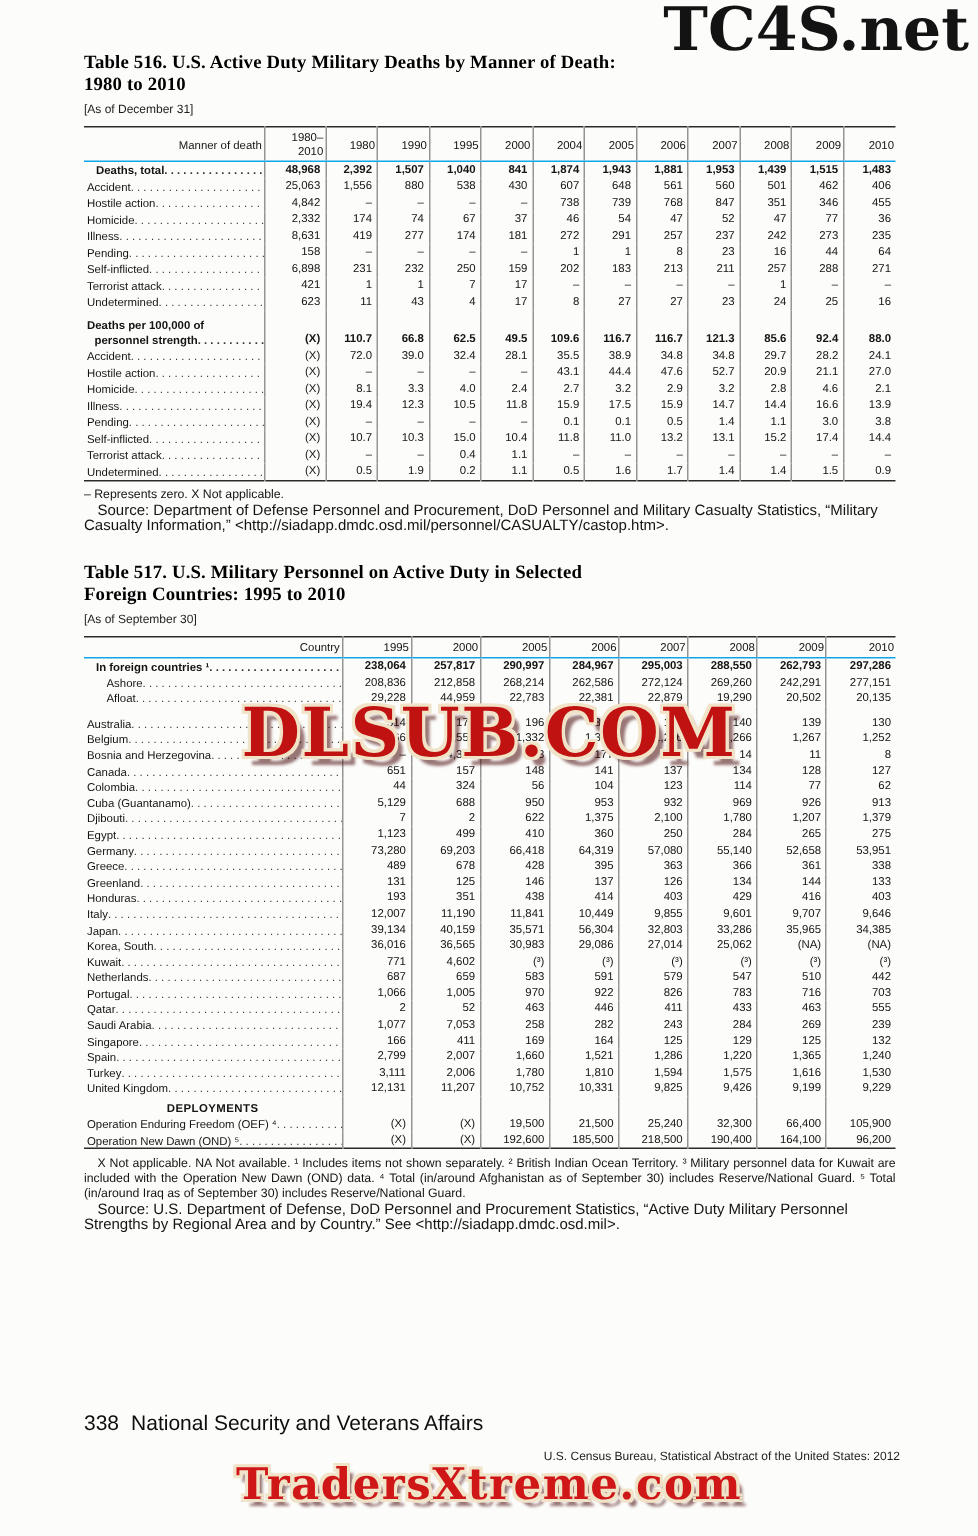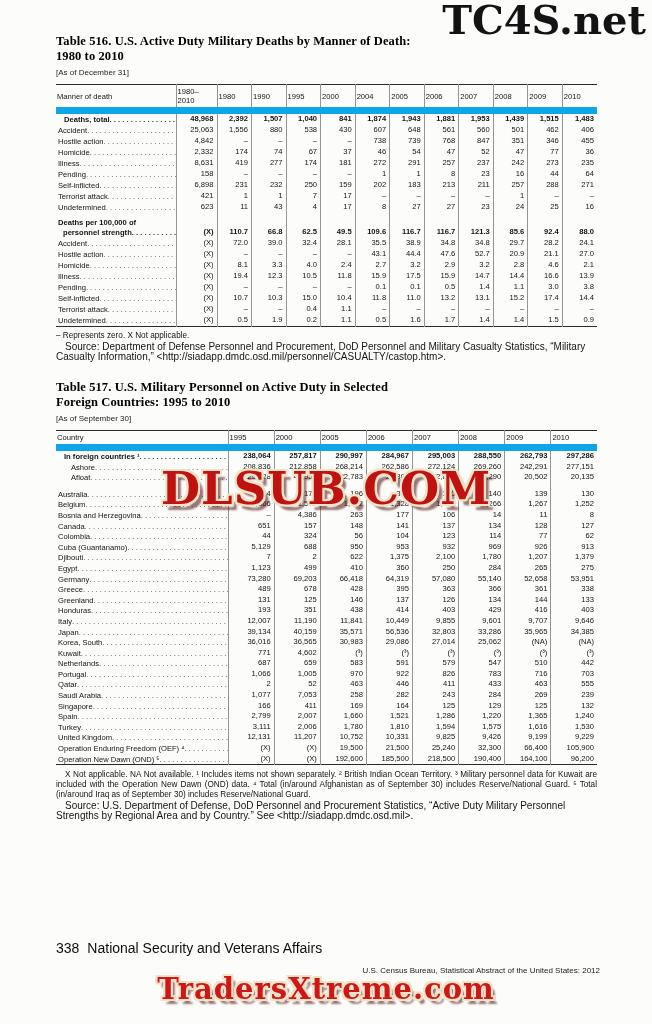--- a/index.html
+++ b/index.html
@@ -4,22 +4,22 @@
 <style>
   *{box-sizing:border-box;margin:0;padding:0}
   html,body{width:652px;height:1024px}
   body{position:relative;background:#fcfcfa;font-family:"Liberation Sans",sans-serif;color:#141414;overflow:hidden}
   .content{position:absolute;left:56px;top:34px;width:541px}
   .t-title{font-family:"Liberation Serif",serif;font-weight:bold;font-size:12.5px;line-height:15px;color:#000;white-space:pre-line;letter-spacing:.1px}
   .mt18{margin-top:18px}
   .asof{font-size:8px;margin-top:4px;color:#1d1d1d}
   table{border-collapse:collapse;table-layout:fixed;width:541px;margin-top:7px;
         border-top:1.4px solid #2a2a2a;border-bottom:1.4px solid #2a2a2a}
-  thead th{font-weight:normal;font-size:7.6px;line-height:9px;text-align:left;vertical-align:middle;
-           white-space:pre-line;border-bottom:7px solid #0ea5e9;border-left:1px solid #949494;padding:2px 1px}
+  thead th{font-weight:normal;font-size:7.6px;line-height:9px;text-align:right;vertical-align:middle;
+           white-space:pre-line;border-bottom:1px solid #0ea5e9;border-left:1px solid #949494;padding:2px 1px}
   thead th:first-child{border-left:none}
   td{border-left:1px solid #949494;font-size:7.6px;vertical-align:bottom;overflow:hidden}
   td:first-child{border-left:none}
   .t516 td{height:11px;line-height:10px}
   .t517 td{height:10.4px;line-height:9.6px}
   .num{text-align:right;padding:0 3px 1px 0;white-space:nowrap}
   .b{font-weight:bold}
   .lbl{padding-left:2px}
   .lv1{padding-left:8px}
   .lv2{padding-left:15px}
@@ -767,21 +767,21 @@
           <tr>
             <td class="lbl lv0">
               <div class="ll">
                 <span>Japan</span>
                 <span class="dots"></span>
               </div>
             </td>
             <td class="num">39,134</td>
             <td class="num">40,159</td>
             <td class="num">35,571</td>
-            <td class="num">56,536</td>
+            <td class="num">56,304</td>
             <td class="num">32,803</td>
             <td class="num">33,286</td>
             <td class="num">35,965</td>
             <td class="num">34,385</td>
           </tr>
           <tr>
             <td class="lbl lv0">
               <div class="ll">
                 <span>Korea, South</span>
                 <span class="dots"></span>
@@ -933,20 +933,31 @@
             </td>
             <td class="num">12,131</td>
             <td class="num">11,207</td>
             <td class="num">10,752</td>
             <td class="num">10,331</td>
             <td class="num">9,825</td>
             <td class="num">9,426</td>
             <td class="num">9,199</td>
             <td class="num">9,229</td>
           </tr>
+          <tr class="sectrow">
+            <td class="sect b">DEPLOYMENTS</td>
+            <td></td>
+            <td></td>
+            <td></td>
+            <td></td>
+            <td></td>
+            <td></td>
+            <td></td>
+            <td></td>
+          </tr>
           <tr>
             <td class="lbl lv0">
               <div class="ll">
                 <span>Operation Enduring Freedom (OEF) ⁴</span>
                 <span class="dots"></span>
               </div>
             </td>
             <td class="num">(X)</td>
             <td class="num">(X)</td>
             <td class="num">19,500</td>

